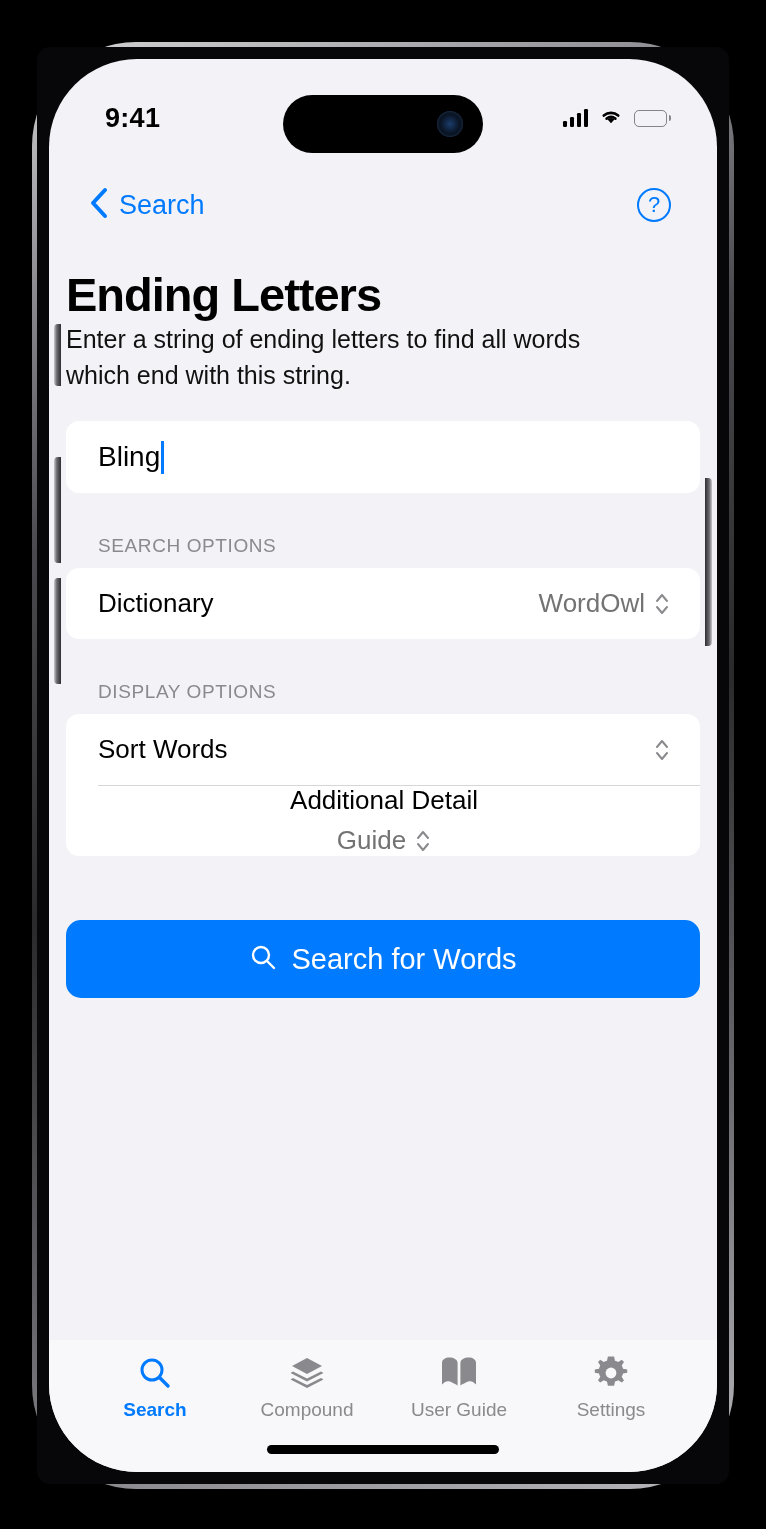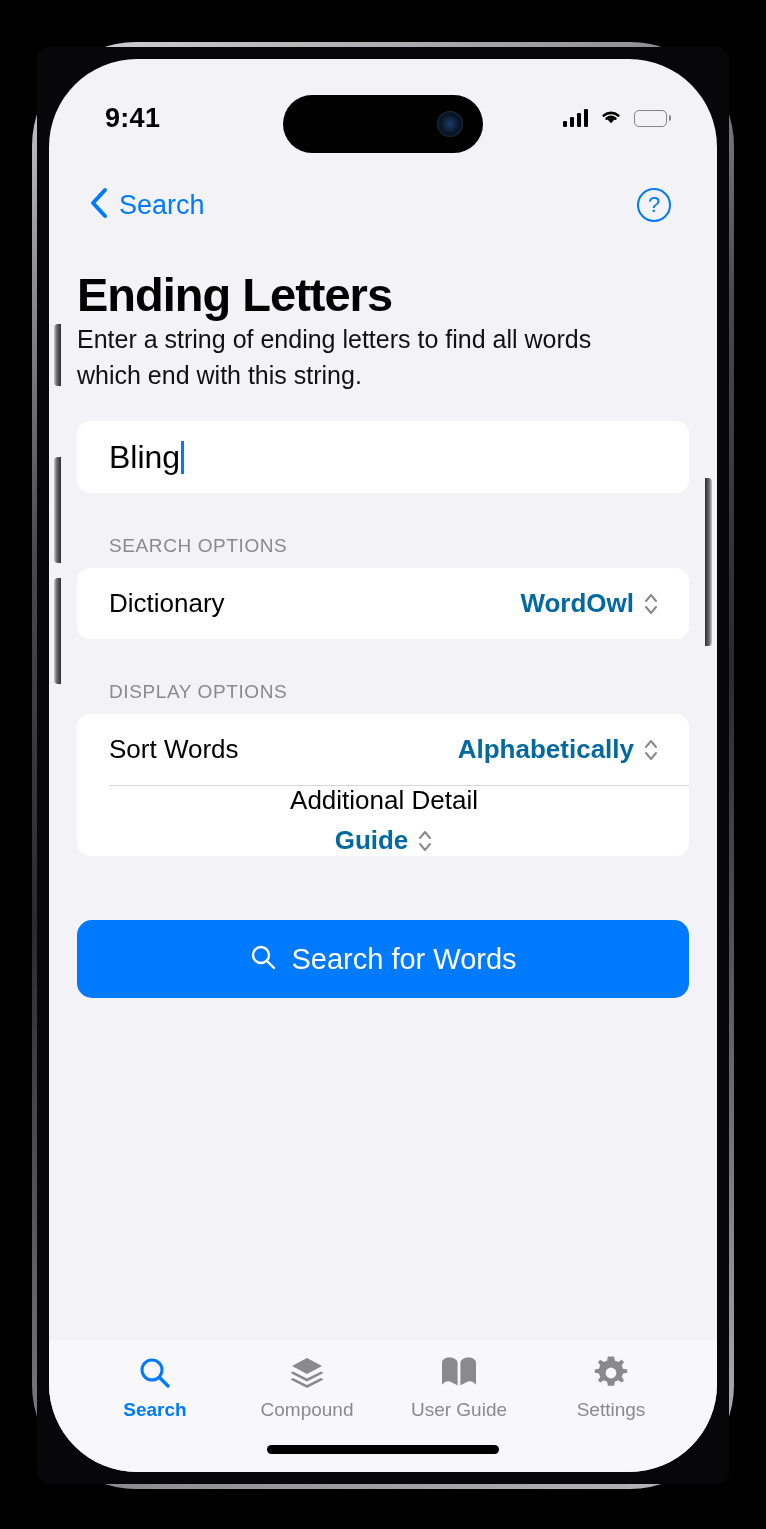--- a/index.html
+++ b/index.html
@@ -123,42 +123,42 @@
     border-radius: 50%;
     display: flex; align-items: center; justify-content: center;
     color: #007aff; font-size: 22px; font-weight: 500; line-height: 1;
     cursor: pointer;
   }
 
   
   #content {
     position: absolute;
     top: 186px; left: 0; right: 0; bottom: 132px;
-    padding: 0 28px;
+    padding: 0 17px;
   }
   #page-title {
     font-size: 47px; font-weight: bold; color: #000;
     letter-spacing: -1px;
     margin-top: 22px;
   }
   #page-subtitle {
     font-size: 25px; color: #111; line-height: 1.42;
     margin-top: 0; max-width: 520px;
   }
 
   
   #ending-letters-field {
     margin-top: 28px;
     height: 72px;
     background: #ffffff;
     border-radius: 13px;
     display: flex; align-items: center;
     padding: 0 32px;
   }
-  #ending-letters-value { font-size: 32px; color: #000; }
+  #ending-letters-value { font-size: 28px; color: #000; }
   #text-caret {
     width: 2.5px; height: 33px; background: #007aff;
     margin-left: 1px;
   }
 
   
   .group-header {
     font-size: 19px; color: #8a8a8e;
     letter-spacing: 0.6px;
     margin: 42px 0 11px 32px;
@@ -176,21 +176,21 @@
     cursor: pointer;
   }
   .row + .row { position: relative; flex-direction: column; }
   .row + .row::before {
     content: ""; position: absolute;
     left: 32px; right: 0; top: 0; height: 1px;
     background: #d6d6da;
   }
   .row-label { font-size: 26px; color: #000; }
   .row-value-wrap { display: flex; align-items: center; gap: 9px; }
-  .row-value { font-size: 26px; color: #0369a1; font-weight: bold; }
+  .row-value { font-size: 26px; color: #737373; }
   .stepper-chevrons {
     display: flex; flex-direction: column; align-items: center;
     gap: 3px; color: #8a8a8e;
   }
 
   
   #search-button {
     margin-top: 64px;
     height: 78px;
     background: #007aff;
@@ -304,21 +304,20 @@
               </span>
             </span>
           </div>
         </div>
 
         <div class="group-header">DISPLAY OPTIONS</div>
         <div class="card">
           <div class="row">
             <span class="row-label">Sort Words</span>
             <span class="row-value-wrap">
-              <span class="row-value">Alphabetically</span>
               <span class="stepper-chevrons">
                 <svg width="16" height="26" viewBox="0 0 16 26">
                   <path d="M3 10 L8 4 L13 10" stroke="#8a8a8e" stroke-width="2" fill="none" stroke-linecap="round" stroke-linejoin="round"></path>
                   <path d="M3 16 L8 22 L13 16" stroke="#8a8a8e" stroke-width="2" fill="none" stroke-linecap="round" stroke-linejoin="round"></path>
                 </svg>
               </span>
             </span>
           </div>
           <div class="row">
             <span class="row-label">Additional Detail</span>

